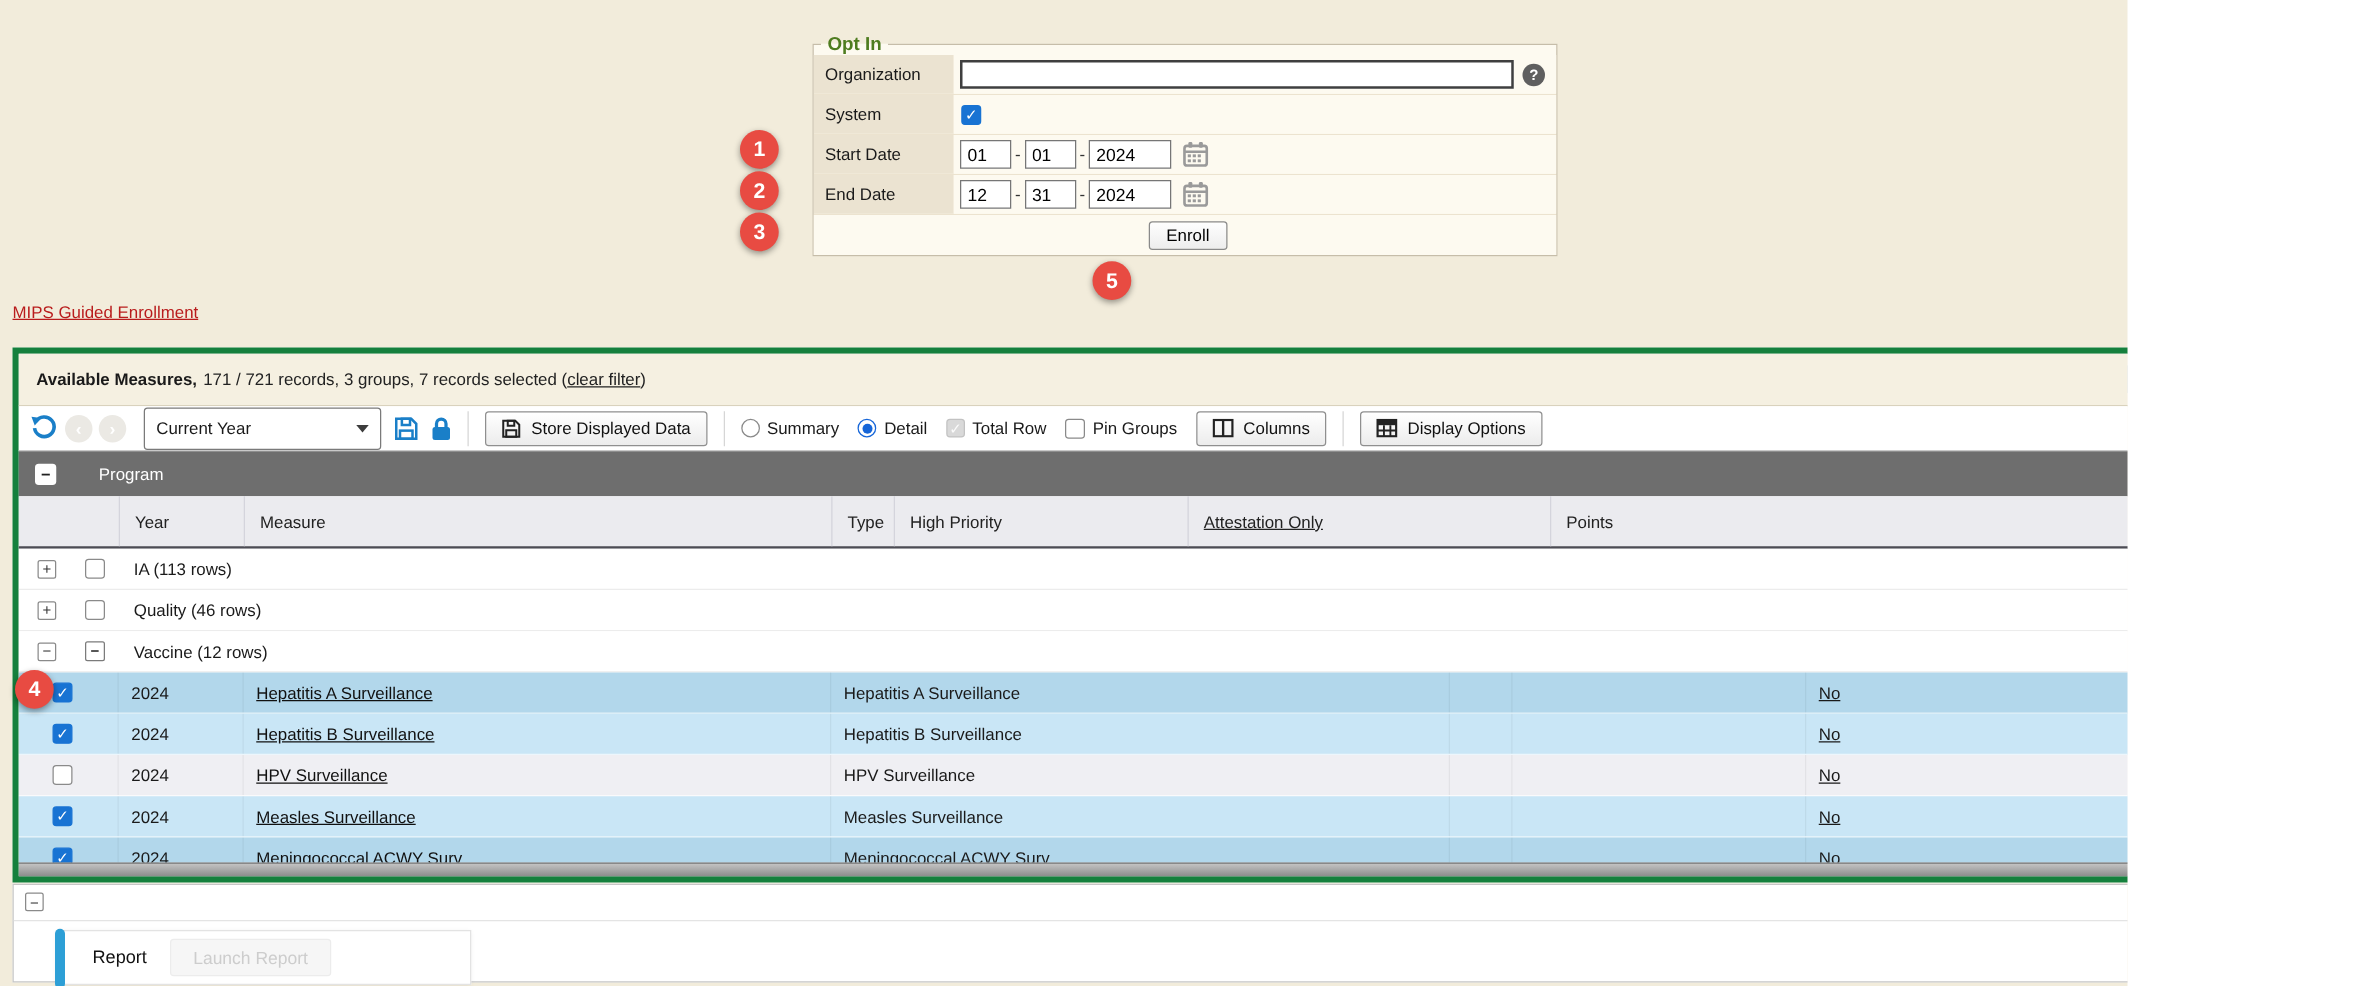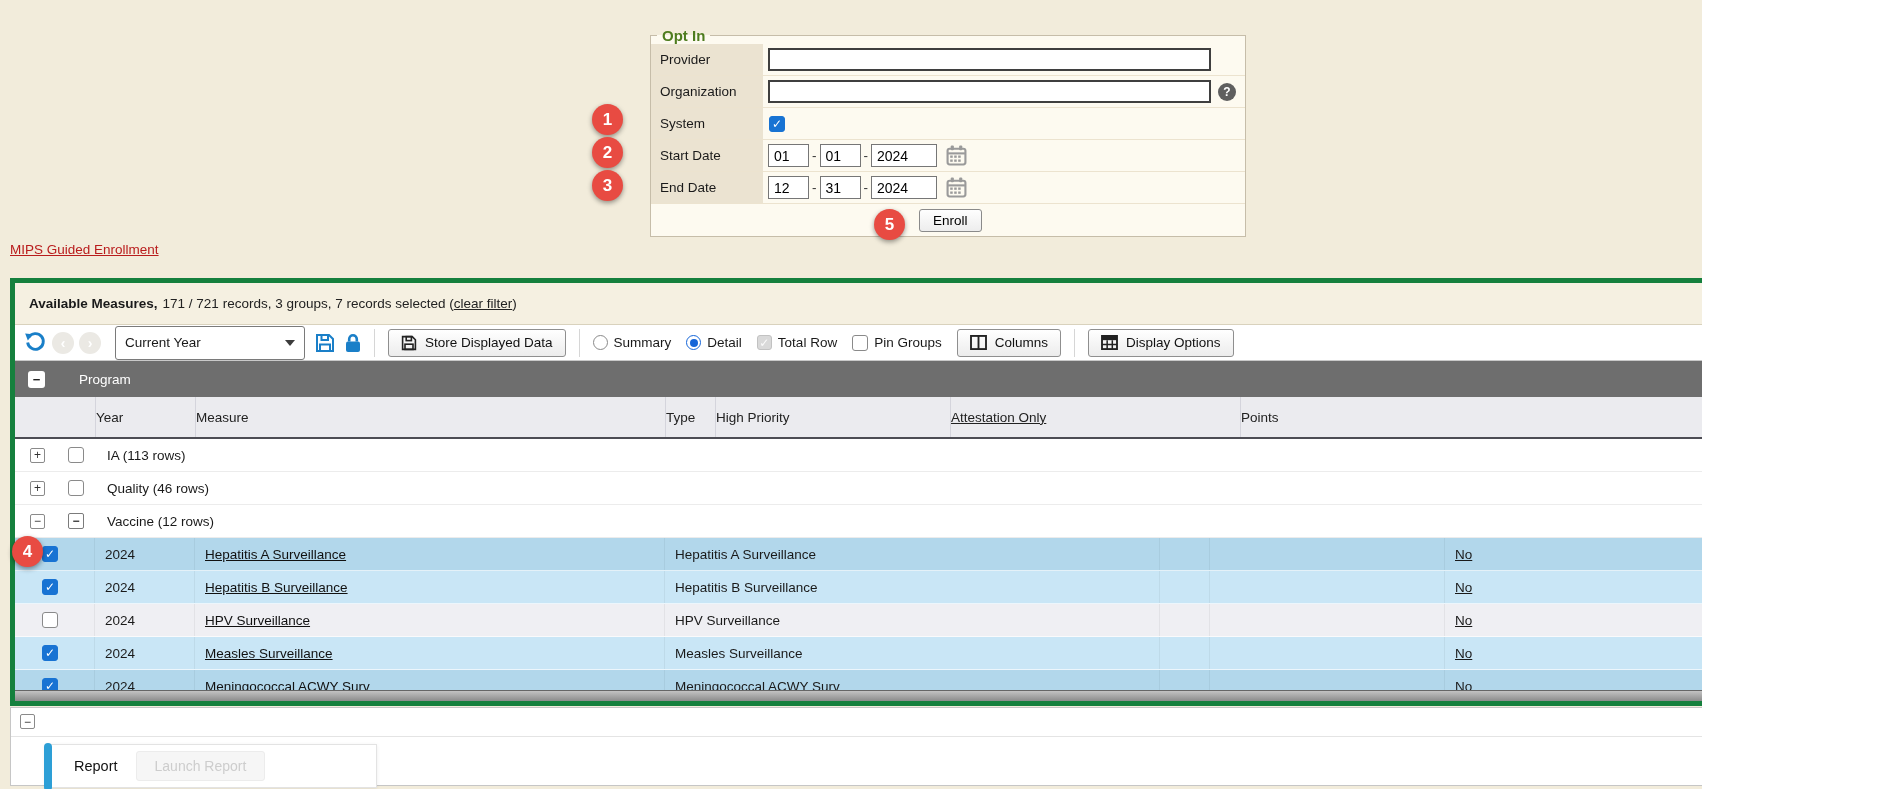--- a/index.html
+++ b/index.html
@@ -64,21 +64,21 @@
   .radio.sel .dot { width:8px; height:8px; border-radius:50%; background:#1565d8; }
   .tb-label { margin:0 15px 0 6px; }
   .ml10 { margin-left:10px; }
 
   .pgbar { height:36px; background:#6e6e6e; display:flex; align-items:center; }
   .pg-minus { width:17px; height:17px; background:#fff; border-radius:3px; color:#222; font-size:13px; font-weight:bold;
               display:flex; align-items:center; justify-content:center; margin-left:13px; }
   .pg-label { color:#fff; margin-left:34px; font-size:13.5px; }
 
   .colhead { height:42px; display:flex; background:#ebebef; border-bottom:2px solid #4c4c54; }
-  .colhead .cell { display:flex; align-items:center; font-size:13.5px; color:#222; border-left:1px solid #d4d4dc; }
+  .colhead .cell { display:flex; align-items:center; padding-left:12px; font-size:13.5px; color:#222; border-left:1px solid #d4d4dc; }
   .colhead .cell:first-child { border-left:none; }
   .c0{width:80px;} .c1{width:100px;} .c2{width:470px;} .c3{width:495px;} .c4{width:50px;} .c5{width:235px;} .c6{width:290px;text-decoration:underline;} .c7{flex:1;}
 
   .rows { flex:1; overflow:hidden; background:#fff; }
   .grow { height:33px; display:flex; align-items:center; background:#fff; border-bottom:1px solid #ececec; }
   .exp { width:15px; height:15px; border:1px solid #8a8a8a; border-radius:2px; background:#fff; color:#333; font-size:12px;
          line-height:1; display:flex; align-items:center; justify-content:center; margin-left:15px; }
   .grow .cb { margin-left:23px; }
   .grow-label { margin-left:23px; font-size:13.5px; }
 
@@ -103,26 +103,20 @@
                 color:#cdcdcd; font:14px "Liberation Sans",sans-serif; }
 </style>
 </head>
 <body>
 
 <div class="page">
 
   <fieldset class="optin">
     <legend>Opt In</legend>
 
-    <div class="optin-row">
-      <div class="optin-label">Provider</div>
-      <div class="optin-content">
-        <input class="txt-input" type="text" value="" style="">
-      </div>
-    </div>
 
     <div class="optin-row">
       <div class="optin-label">Organization</div>
       <div class="optin-content">
         <input class="txt-input" type="text" value="" style="">
         <div class="help-circle">?</div>
       </div>
     </div>
 
     <div class="optin-row">

